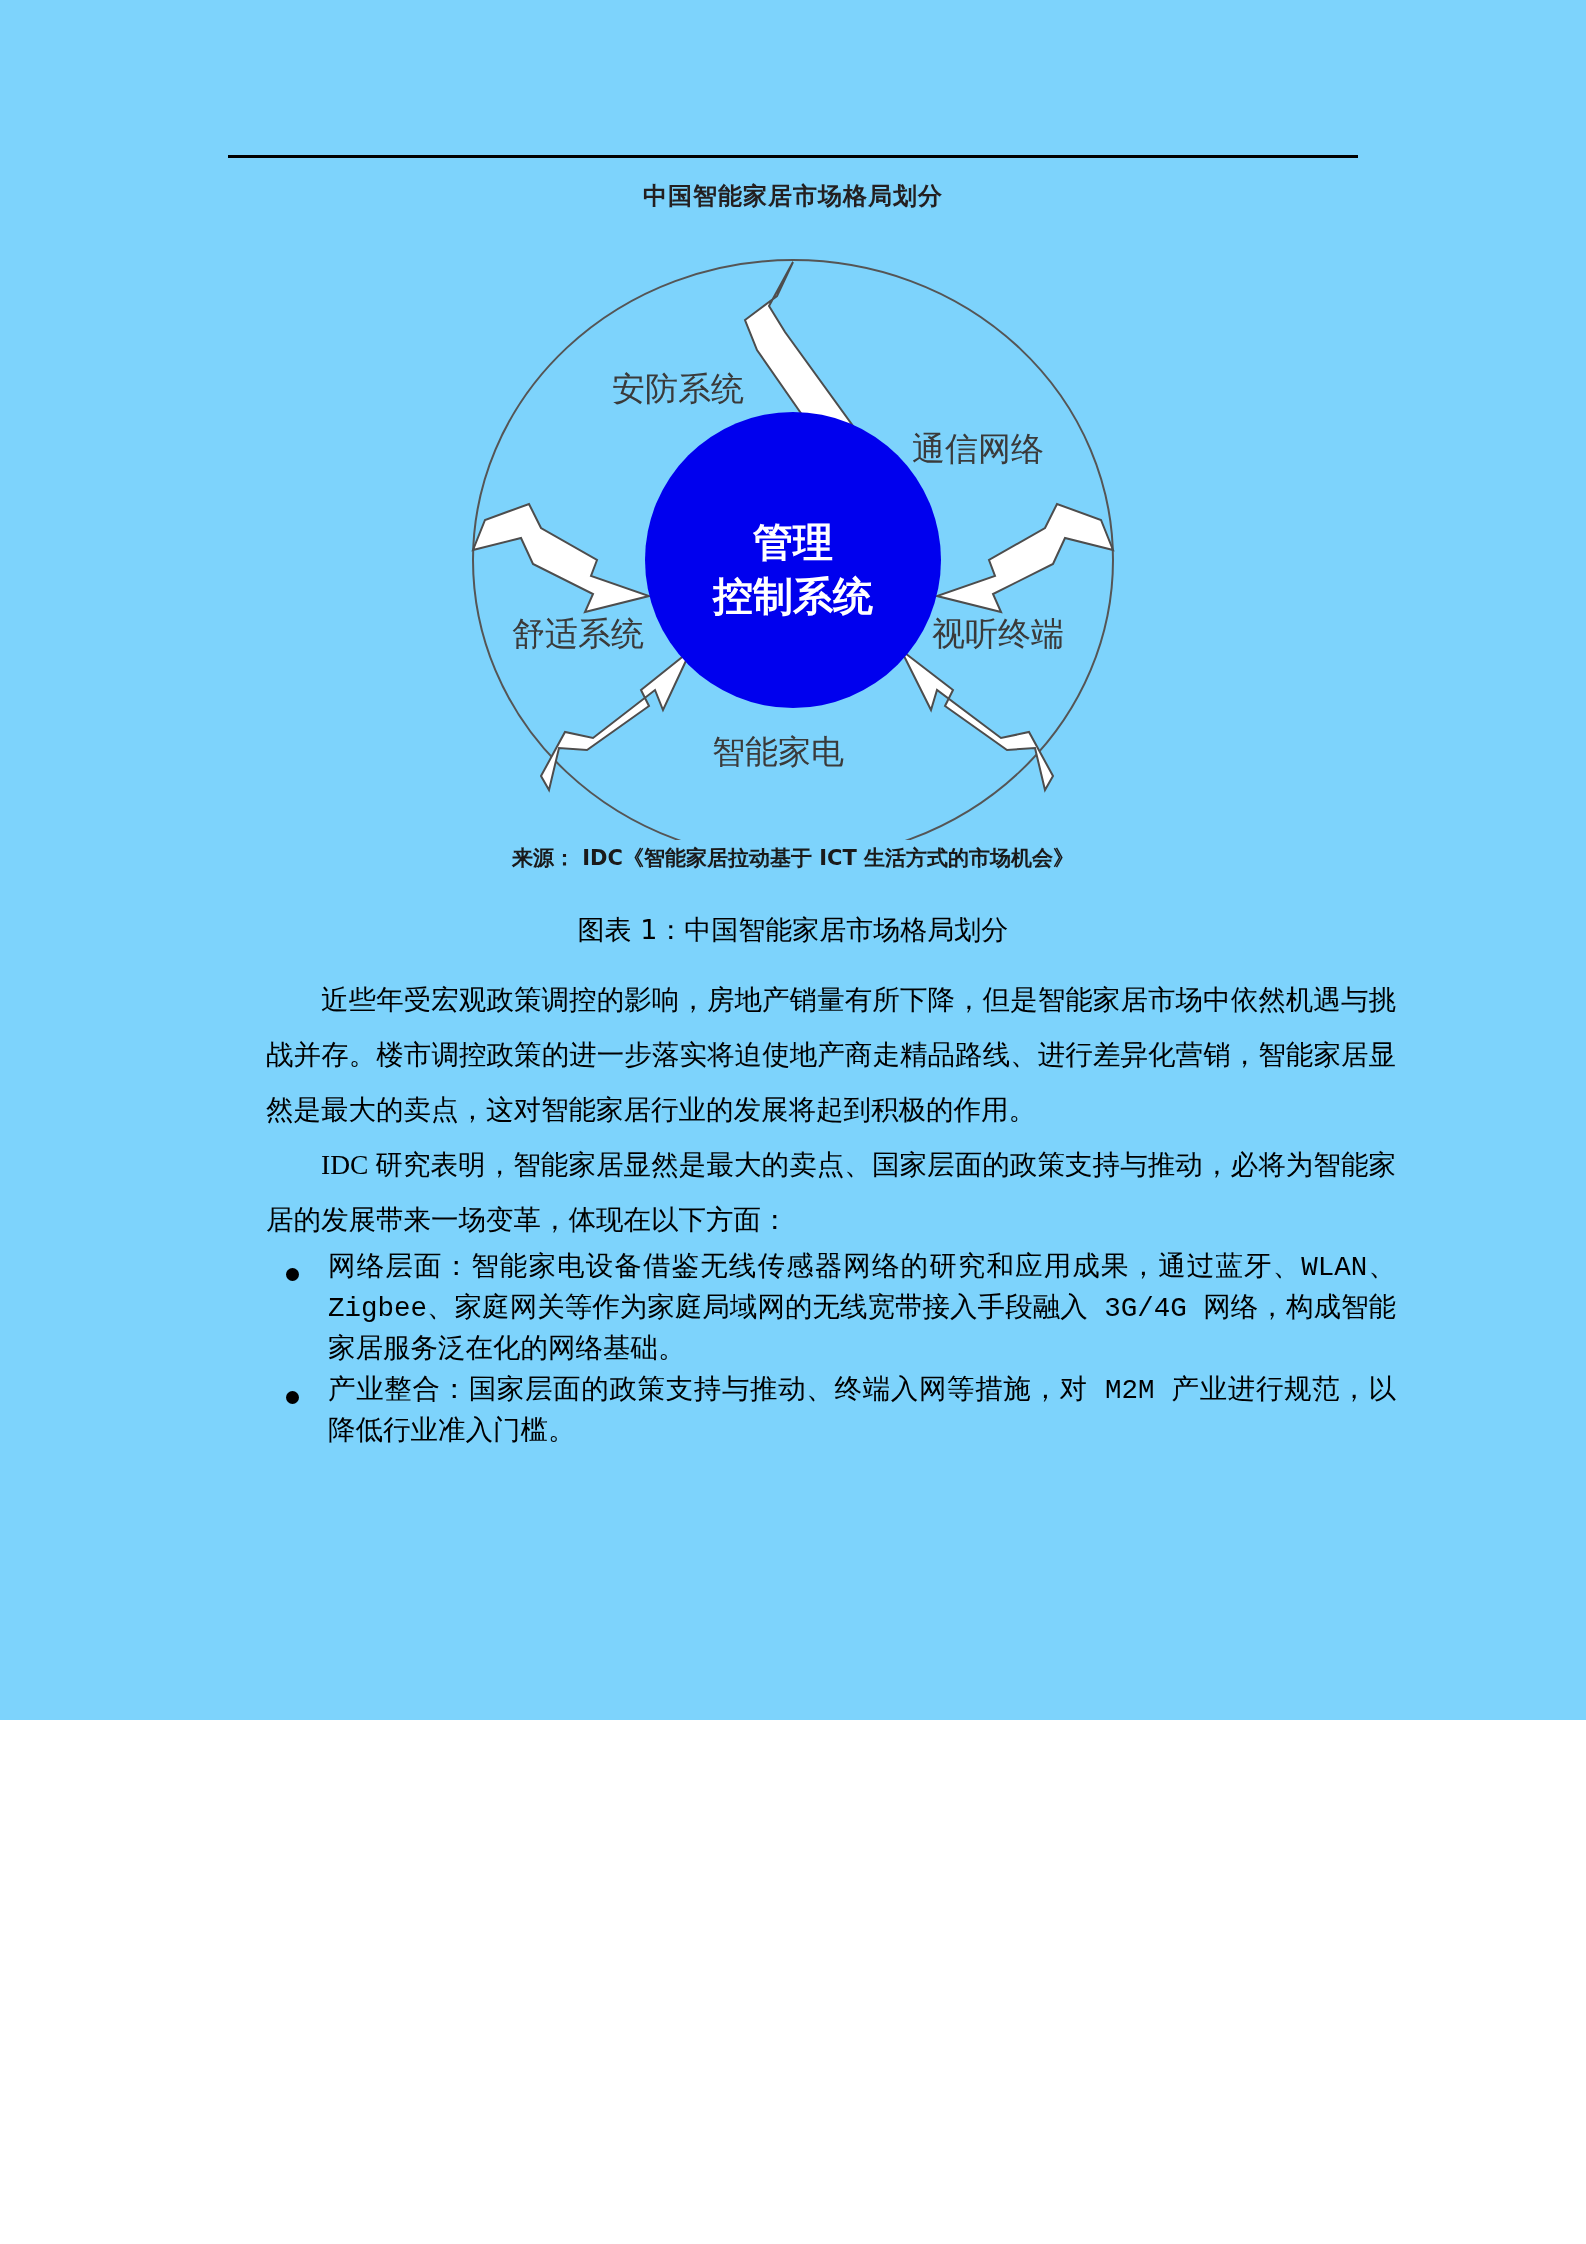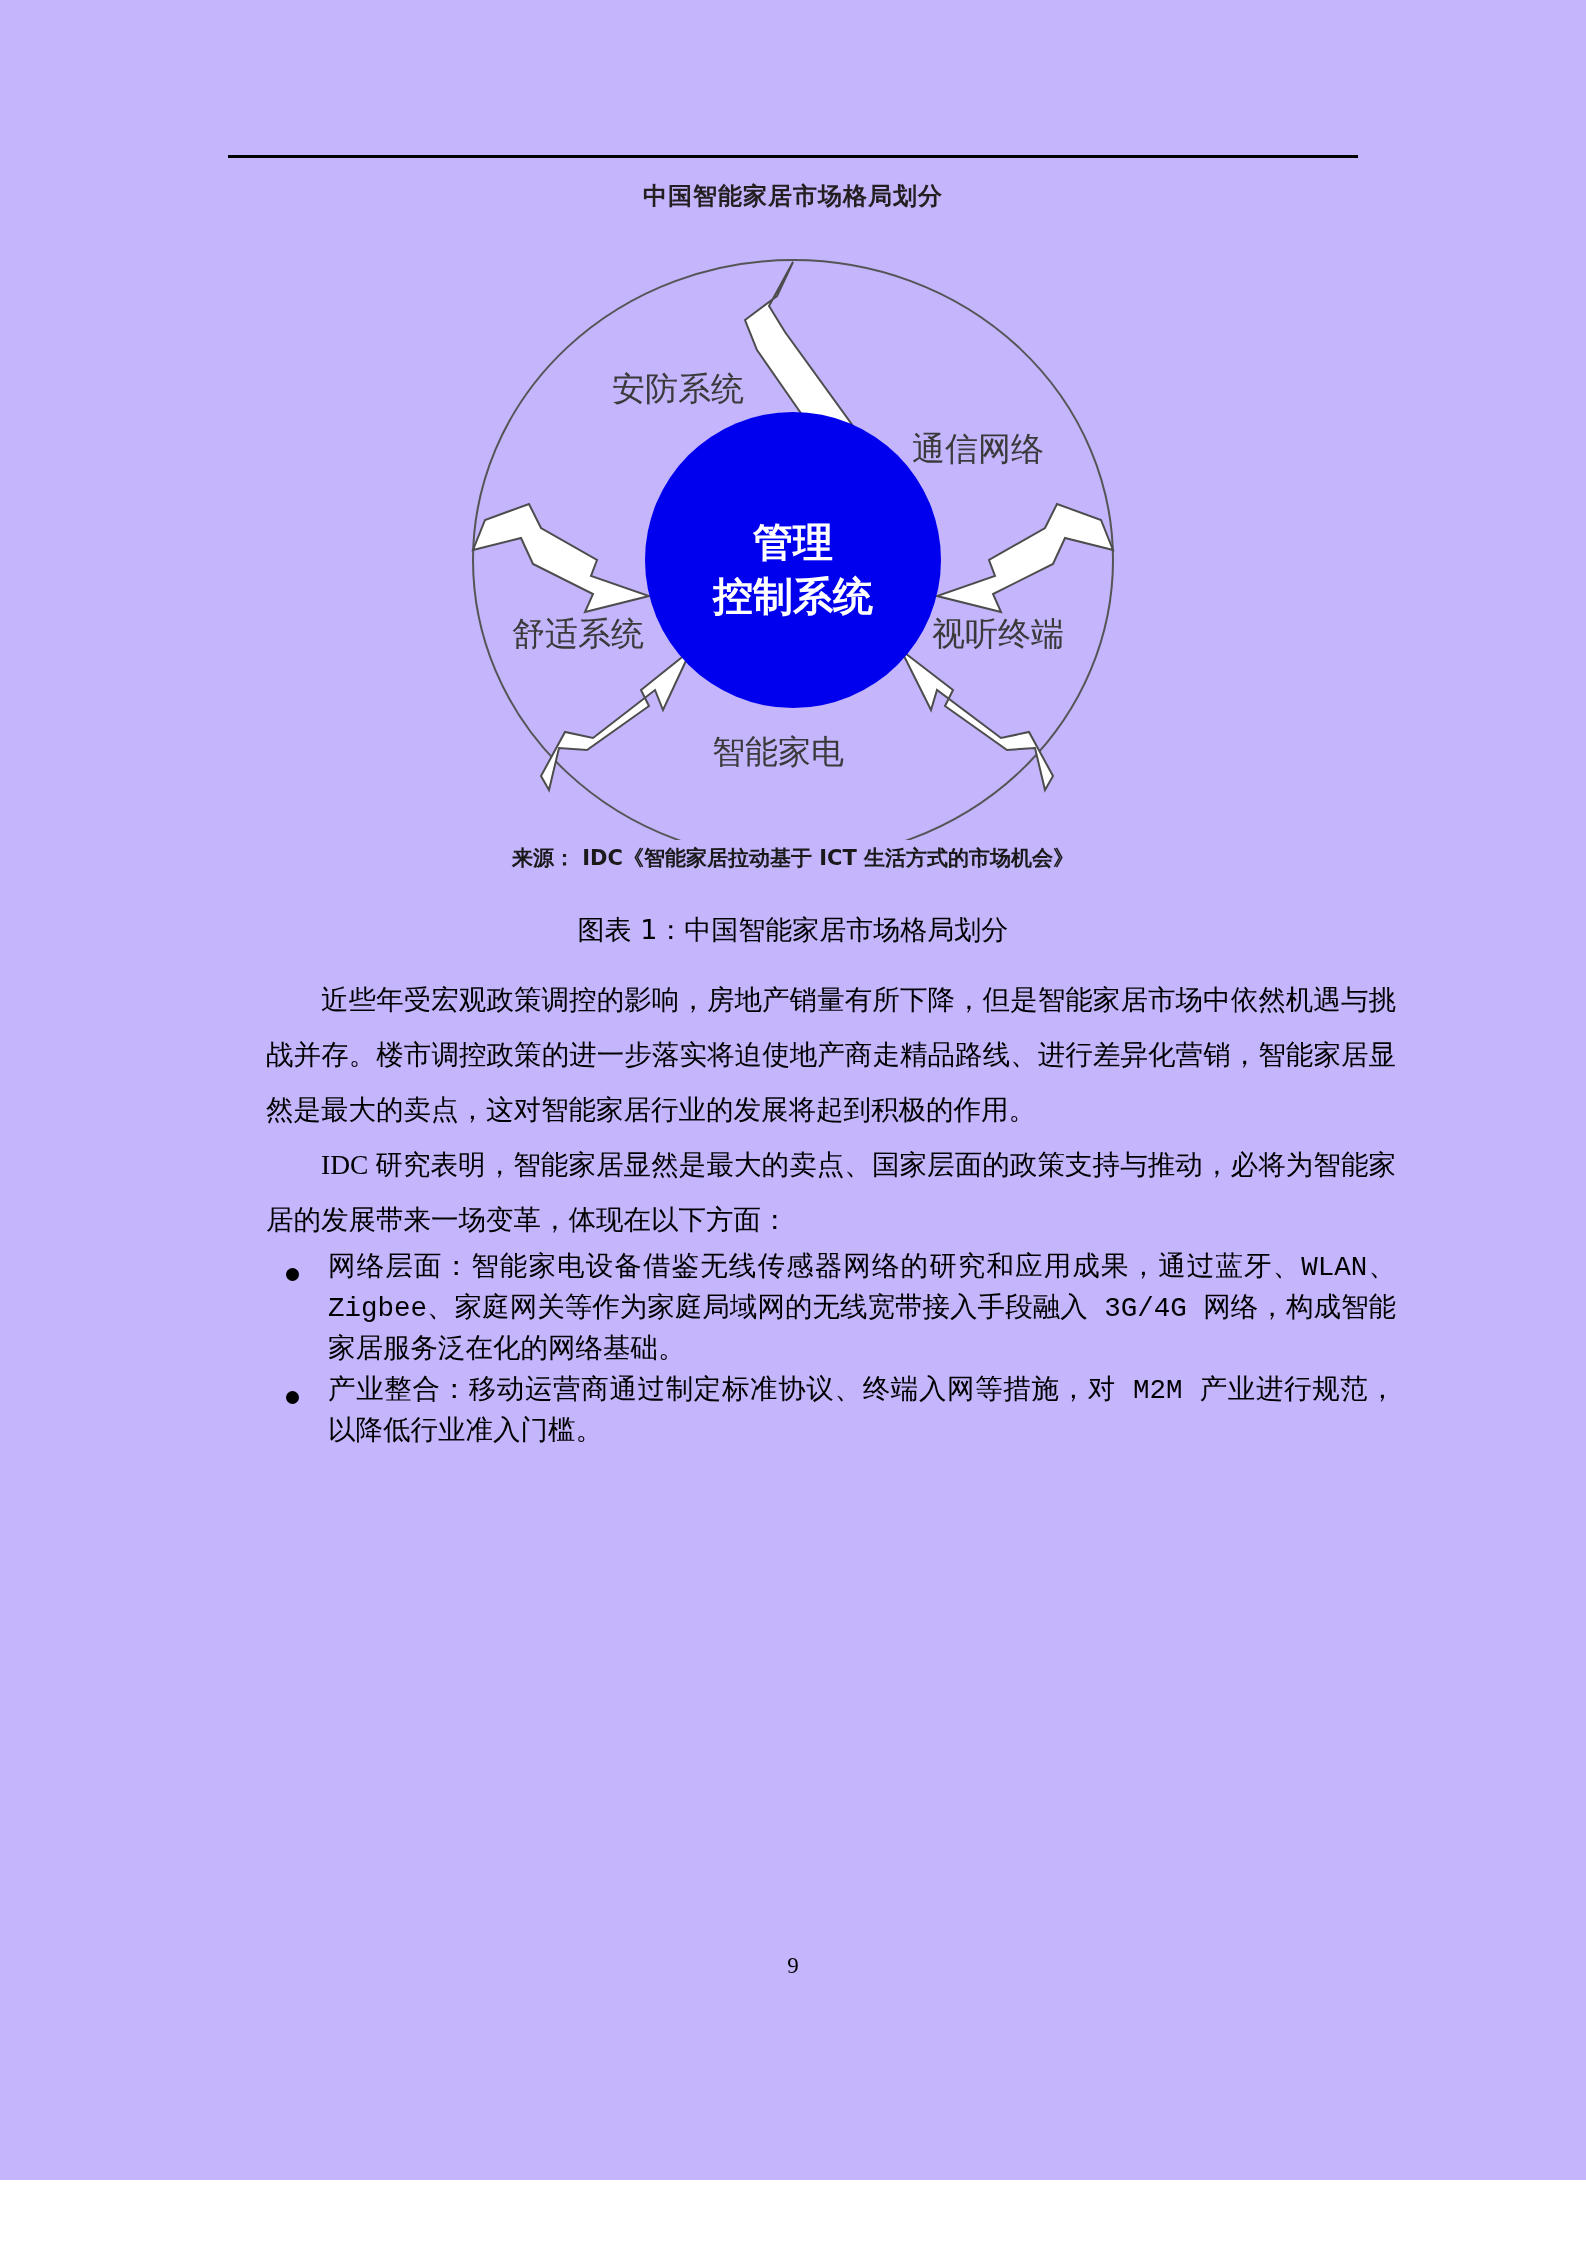--- a/index.html
+++ b/index.html
@@ -7,22 +7,22 @@
     padding: 0;
     background: #ffffff;
   }
   body {
     font-family: "Liberation Serif", "DejaVu Serif", serif;
     color: #000000;
   }
   .page {
     position: relative;
     width: 1586px;
-    height: 2180px;
-    background: #c4b5fd;
+    height: 1720px;
+    background: #7dd3fc;
     margin: 0 auto;
     overflow: hidden;
   }
   .content {
     position: absolute;
     left: 228px;
     top: 0;
     width: 1130px;
     height: 2244px;
   }
@@ -190,20 +190,20 @@
       <p class="para">近些年受宏观政策调控的影响，房地产销量有所下降，但是智能家居市场中依然机遇与挑战并存。楼市调控政策的进一步落实将迫使地产商走精品路线、进行差异化营销，智能家居显然是最大的卖点，这对智能家居行业的发展将起到积极的作用。</p>
       <p class="para">IDC 研究表明，智能家居显然是最大的卖点、国家层面的政策支持与推动，必将为智能家居的发展带来一场变革，体现在以下方面：</p>
 
       <ul class="bullets">
         <li>
           <span class="dot"></span>
           <span>网络层面：智能家电设备借鉴无线传感器网络的研究和应用成果，通过蓝牙、WLAN、Zigbee、家庭网关等作为家庭局域网的无线宽带接入手段融入 3G/4G 网络，构成智能家居服务泛在化的网络基础。</span>
         </li>
         <li>
           <span class="dot"></span>
-          <span>产业整合：移动运营商通过制定标准协议、终端入网等措施，对 M2M 产业进行规范，以降低行业准入门槛。</span>
+          <span>产业整合：国家层面的政策支持与推动、终端入网等措施，对 M2M 产业进行规范，以降低行业准入门槛。</span>
         </li>
       </ul>
     </div>
 
     <div class="page-number">9</div>
   </div>
 </div>
 
 </body></html>

